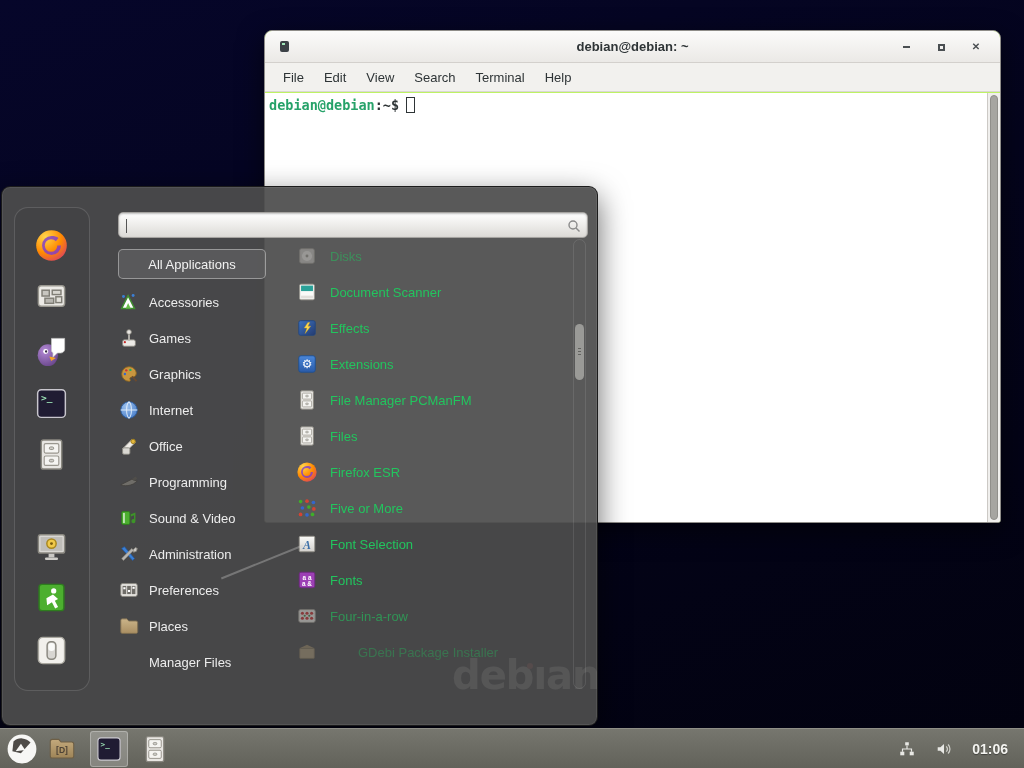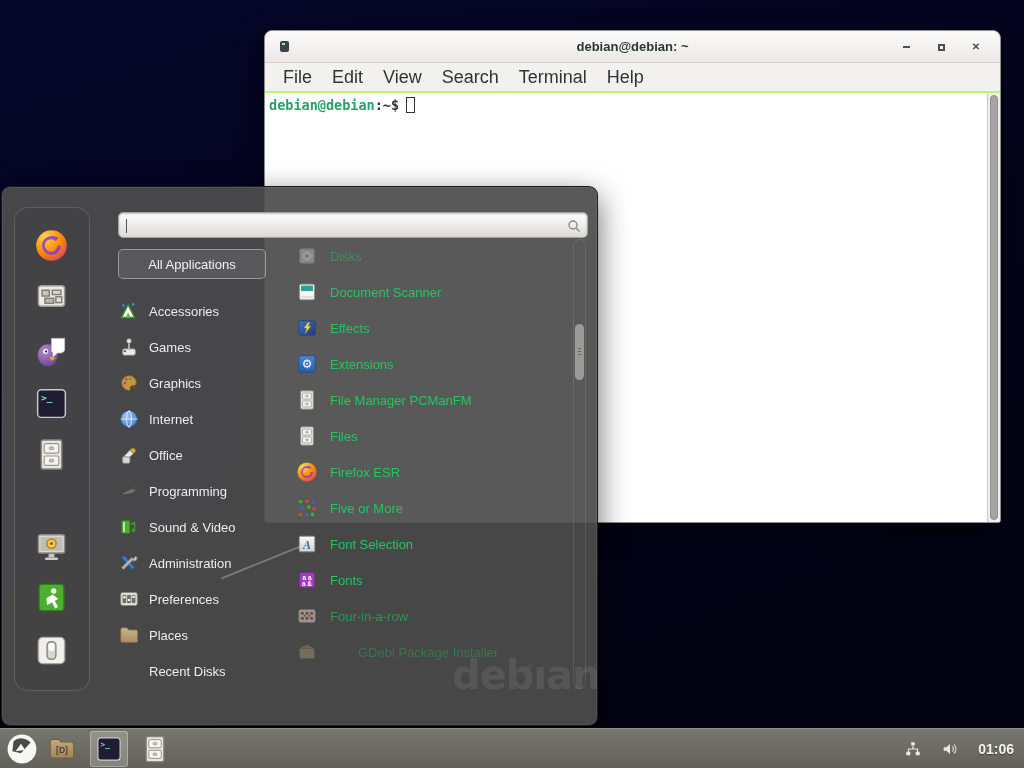--- a/index.html
+++ b/index.html
@@ -41,21 +41,21 @@
   .app-badge::after{ content:""; position:absolute; left:2px; top:2px; width:3px; height:2px; background:#9fe8b9; }
   .winbtns{ position:absolute; right:18px; top:0; height:32px; display:flex; align-items:center; gap:23px; }
   .wbtn{ width:12px; height:12px; display:flex; align-items:center; justify-content:center; cursor:default; }
   .g-min{ width:7px; height:2px; background:#4a4f52; }
   .g-max{ width:7px; height:7px; border:2px solid #4a4f52; }
   .g-close{ font-size:10px; font-weight:bold; color:#4a4f52; line-height:1; }
   .menubar{
     display:flex; align-items:center; height:29px; padding-left:8px;
     background:#f2f1ee; border-bottom:1px solid #dad7d3;
   }
-  .menubar span{ padding:0 10px; font-size:18px; color:#2e3436; }
+  .menubar span{ padding:0 10px; font-size:13px; color:#2e3436; }
   .termbody{ position:absolute; left:0; top:62px; right:0; bottom:0; background:#fff; border-radius:0 0 2px 2px; }
   .promptline{
     margin:4px 0 0 4px; font-family:"DejaVu Sans Mono", monospace;
     font-size:13.5px; font-weight:bold; white-space:pre;
   }
   .p-user{ color:#26a269;margin-top:24px; }
   .p-suffix{ color:#2e3436; }
   .cursor{
     display:inline-block; width:9px; height:16px; margin-left:7px;
     border:1.5px solid #2e3436; vertical-align:text-bottom; background:transparent;
@@ -89,21 +89,21 @@
     border:none; background:transparent; outline:none; font-size:13px; color:#333;
   }
   .caret{ position:absolute; left:7px; top:6px; width:1px; height:14px; background:#555; }
   .mag{ position:absolute; right:5px; top:5px; width:16px; height:16px; }
   .allapps{
     position:absolute; left:116px; top:62px; width:148px; height:30px;
     display:flex; align-items:center; justify-content:center;
     background:rgba(255,255,255,0.10); border:1px solid rgba(185,185,185,0.65);
     border-radius:5px; font-size:13px; color:#f2f2f2; cursor:pointer;
   }
-  .cats{ position:absolute; left:116px; top:106px; width:152px; }
+  .cats{ position:absolute; left:116px; top:97px; width:152px; }
   .cat{ display:flex; align-items:center; gap:9px; height:36px; color:#ececec; font-size:13px; cursor:pointer; }
   .cicon{ width:22px; height:22px; flex:0 0 22px; }
   .cicon svg{ width:100%; height:100%; display:block; }
   .apps{ position:absolute; left:284px; top:51px; width:290px; }
   .app{ display:flex; align-items:center; gap:12px; height:36px; padding-left:10px; color:#22c55e; font-size:13px; cursor:pointer; }
   .aicon{ width:22px; height:22px; flex:0 0 22px; }
   .aicon svg{ width:100%; height:100%; display:block; }
   .faded1{ opacity:0.5; }
   .faded2{ opacity:0.6; }
   .faded3{ opacity:0.35;gap:40px; }
@@ -132,21 +132,21 @@
   .tb-btn{ display:flex; align-items:center; justify-content:center; cursor:pointer; }
   .tb-menu{ margin-left:6px; width:32px; height:32px; }
   .tb-folder{ margin-left:8px; width:32px; height:32px; }
   .tb-active{
     margin-left:12px; width:38px; height:36px; border-radius:3px;
     background:rgba(255,255,255,0.22); border:1px solid rgba(255,255,255,0.28);
   }
   .tb-files{ margin-left:12px; width:30px; height:30px; }
   .tb-btn svg{ width:100%; height:100%; display:block; }
   .tb-active svg{ width:28px; height:28px; }
-  .tb-right{ margin-left:auto; display:flex; align-items:center; gap:19px; padding-right:10px; }
+  .tb-right{ margin-left:auto; display:flex; align-items:center; gap:19px; padding-right:16px; }
   .tray-ic{ width:18px; height:18px; }
   .tray-ic svg{ width:100%; height:100%; display:block; }
   .clock{ font-size:14px; font-weight:bold; color:#f4f4f0; text-shadow:0 1px 1px rgba(0,0,0,0.4); }
 </style>
 </head>
 <body>
 
 <div class="watermark">debıan</div>
 <div class="watermark-dot"></div>
 
@@ -369,21 +369,21 @@
                 <stop offset="100%" stop-color="#a98e62"></stop>
               </linearGradient>
             </defs>
             <path d="M3 6c0-1 .7-1.8 1.7-1.8h5l2 2.3h8c1 0 1.8.8 1.8 1.8v10c0 1-.8 1.8-1.8 1.8H4.7c-1 0-1.7-.8-1.7-1.8z" fill="url(#gfo)" stroke="#7a6a4f"></path>
           </svg>
         </span>
         <span>Places</span>
       </div>
     <div class="cat">
         <span class="cicon"></span>
-        <span>Recent Disks</span>
+        <span>Manager Files</span>
       </div>
   </div>
 
   <div class="apps">
     <div class="app faded1">
         <span class="aicon">
           <svg viewBox="0 0 24 24">
             <rect x="4" y="4" width="16" height="16" rx="2" fill="#b8b6b2" stroke="#8a8880"></rect>
             <circle cx="12" cy="12" r="5.5" fill="#d8d6d2"></circle>
             <circle cx="12" cy="12" r="1.6" fill="#8a8880"></circle>

